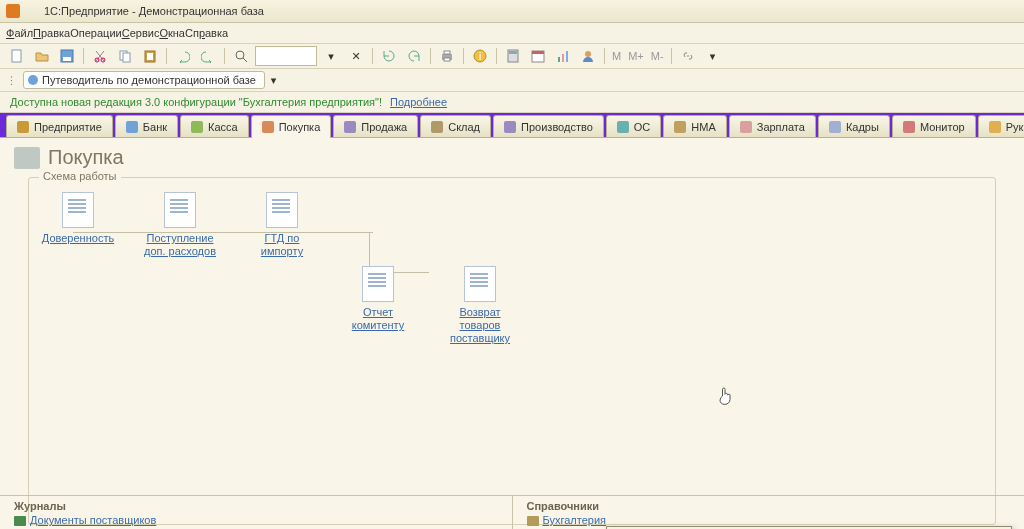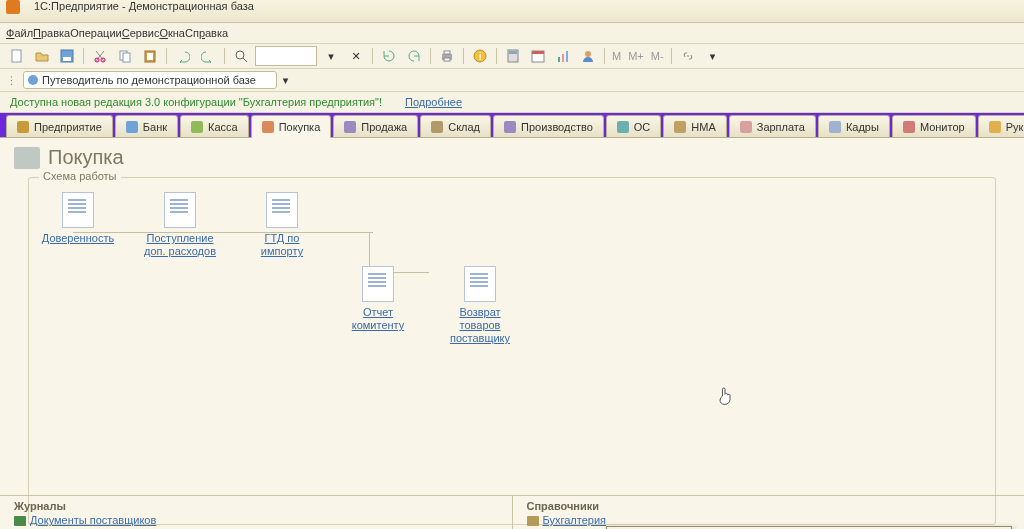--- a/index.html
+++ b/index.html
@@ -1,27 +1,27 @@
 <!DOCTYPE html>
 <html><head>
 <meta charset="utf-8">
 <style>
 html,body{margin:0;padding:0;font-family:Tahoma,Arial,sans-serif;font-size:11px;color:#333;background:#f6f3e5;width:1024px;height:529px;overflow:hidden}
-.titlebar{height:22px;background:linear-gradient(#f7f3e0,#ece6cc);border-bottom:1px solid #c9c3a8;display:flex;padding:0 6px;gap:14px}
+.titlebar{height:22px;background:linear-gradient(#f7f3e0,#ece6cc);border-bottom:1px solid #c9c3a8;display:flex;align-items:center;padding:0 6px;gap:24px}
 .app-icon{width:14px;height:14px;background:#e07a20;border-radius:2px}
 .menubar{height:20px;background:#f6f3e5;border-bottom:1px solid #d7d2b8;display:flex;align-items:center;padding:0 6px;}
 .menubar span{cursor:default}
 .menubar .u{text-decoration:underline}
 .toolbar{height:24px;background:#f6f3e5;border-bottom:1px solid #d7d2b8;display:flex;align-items:center;padding:0 6px;gap:3px}
 .toolbar .btn{width:20px;height:20px;display:flex;align-items:center;justify-content:center;border:1px solid transparent;border-radius:2px}
 .toolbar .sep{width:1px;height:16px;background:#c9c3a8;margin:0 2px}
 .guidebar{height:22px;background:#f6f3e5;border-bottom:1px solid #d7d2b8;display:flex;align-items:center;padding:0 6px;gap:6px}
-.guidebar .pill{padding:2px 20px 2px 18px;border:1px solid #c2bb9a;border-radius:3px;background:#fff;position:relative}
+.guidebar .pill{padding:2px 8px 2px 18px;border:1px solid #c2bb9a;border-radius:3px;background:#fff;position:relative}
 .guidebar .pill:before{content:"";position:absolute;left:4px;top:3px;width:10px;height:10px;border-radius:50%;background:#6fa2d9}
-.notice{height:20px;display:flex;align-items:center;padding:0 10px;gap:23px;background:#f6f3e5;border-bottom:1px solid #d7d2b8}
+.notice{height:20px;display:flex;align-items:center;padding:0 10px;gap:8px;background:#f6f3e5;border-bottom:1px solid #d7d2b8}
 .notice .green{color:#2f8a2f}
 .notice a{color:#3a6aa9;}
 .tabs{height:24px;background:#6d28d9;border-bottom:1px solid #b7b08e;display:flex;align-items:flex-end;padding:0 6px;gap:2px}
 .tab{display:flex;align-items:center;gap:5px;padding:3px 10px;border:1px solid #b7b08e;border-bottom:none;border-radius:3px 3px 0 0;background:linear-gradient(#f9f6e8,#e7e1c5);cursor:default;height:15px}
 .tab.active{background:#f9f6e9;position:relative;top:1px;height:16px}
 .tab .tic{width:12px;height:12px;border-radius:2px}
 .content{background:#f9f6e9;position:relative;height:calc(529px - 22px - 20px - 24px - 22px - 20px - 24px)}
 .page-title{display:flex;align-items:center;gap:8px;padding:8px 14px;color:#7d7862;font-size:20px}
 .page-title .big-ic{width:26px;height:22px;background:#9aa;opacity:.6;border-radius:2px}
 .fieldset{margin:0 28px;border:1px solid #d6d0b3;border-radius:3px;padding:14px 12px 12px;position:relative;height:320px}

